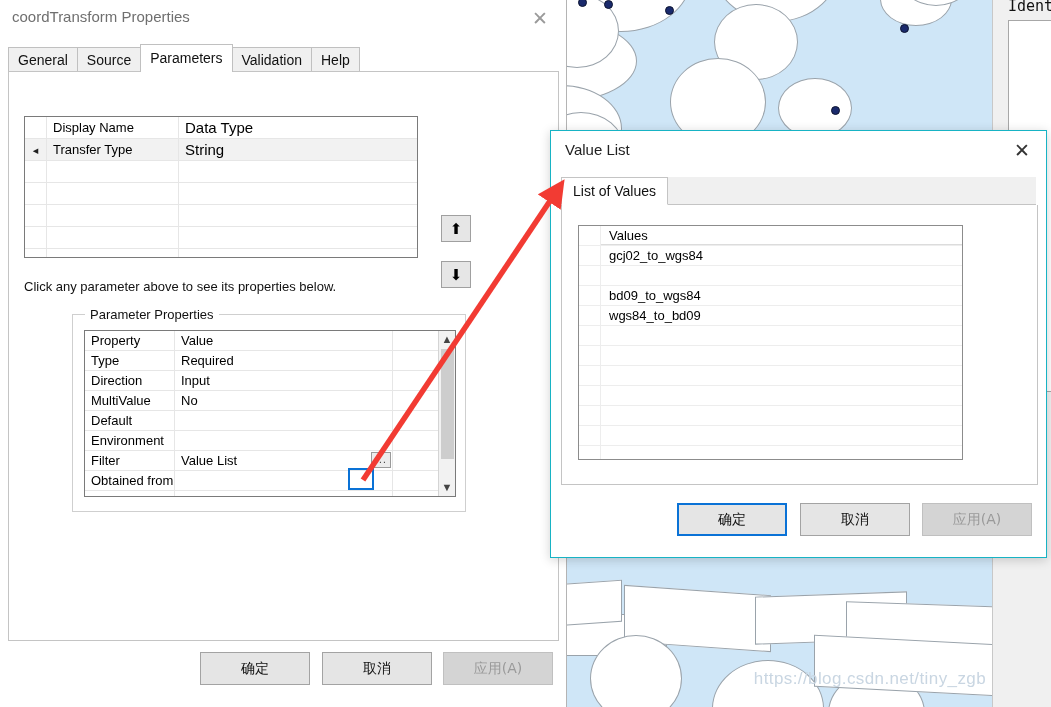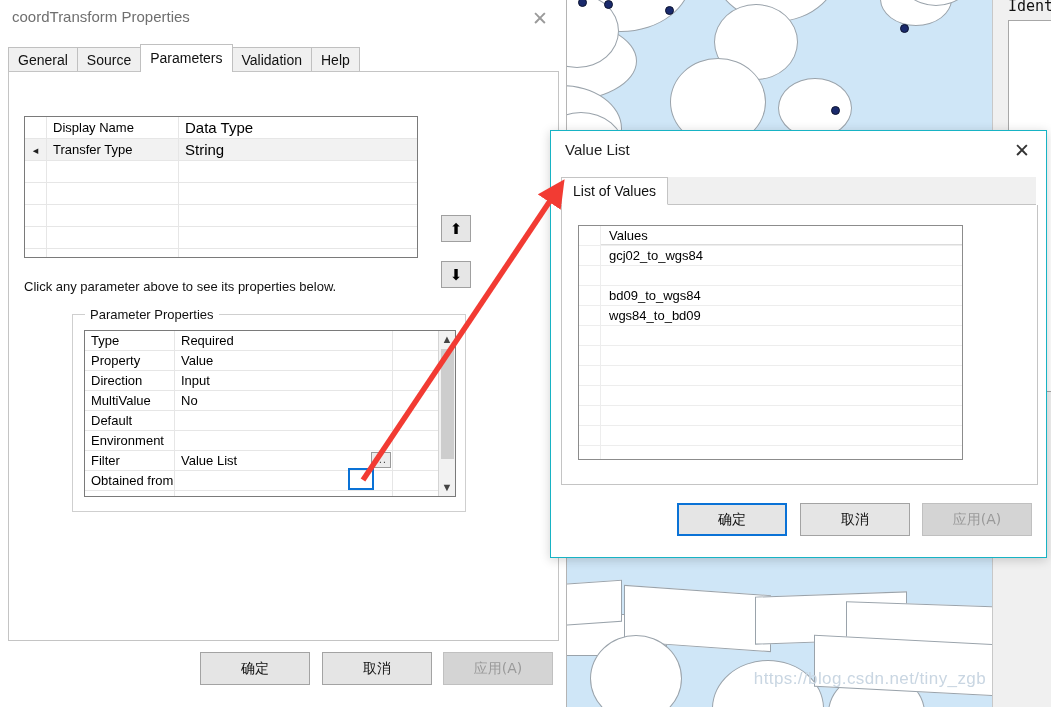--- a/index.html
+++ b/index.html
@@ -239,27 +239,27 @@
     <div class="move-btn" id="btn-up">⬆</div>
     <div class="move-btn" id="btn-down">⬇</div>
 
     <div class="hint-line">Click any parameter above to see its properties below.</div>
 
     <div class="group">
       <div class="group-label">Parameter Properties</div>
 
       <div class="prop-grid">
         <div class="pr-row">
+          <div class="pr-c1">Property</div>
+          <div class="pr-c2">Value</div>
+          <div class="pr-c3"></div>
+        </div>
+        <div class="pr-row">
           <div class="pr-c1">Type</div>
           <div class="pr-c2">Required</div>
-          <div class="pr-c3"></div>
-        </div>
-        <div class="pr-row">
-          <div class="pr-c1">Property</div>
-          <div class="pr-c2">Value</div>
           <div class="pr-c3"></div>
         </div>
         <div class="pr-row">
           <div class="pr-c1">Direction</div>
           <div class="pr-c2">Input</div>
           <div class="pr-c3"></div>
         </div>
         <div class="pr-row">
           <div class="pr-c1">MultiValue</div>
           <div class="pr-c2">No</div>

